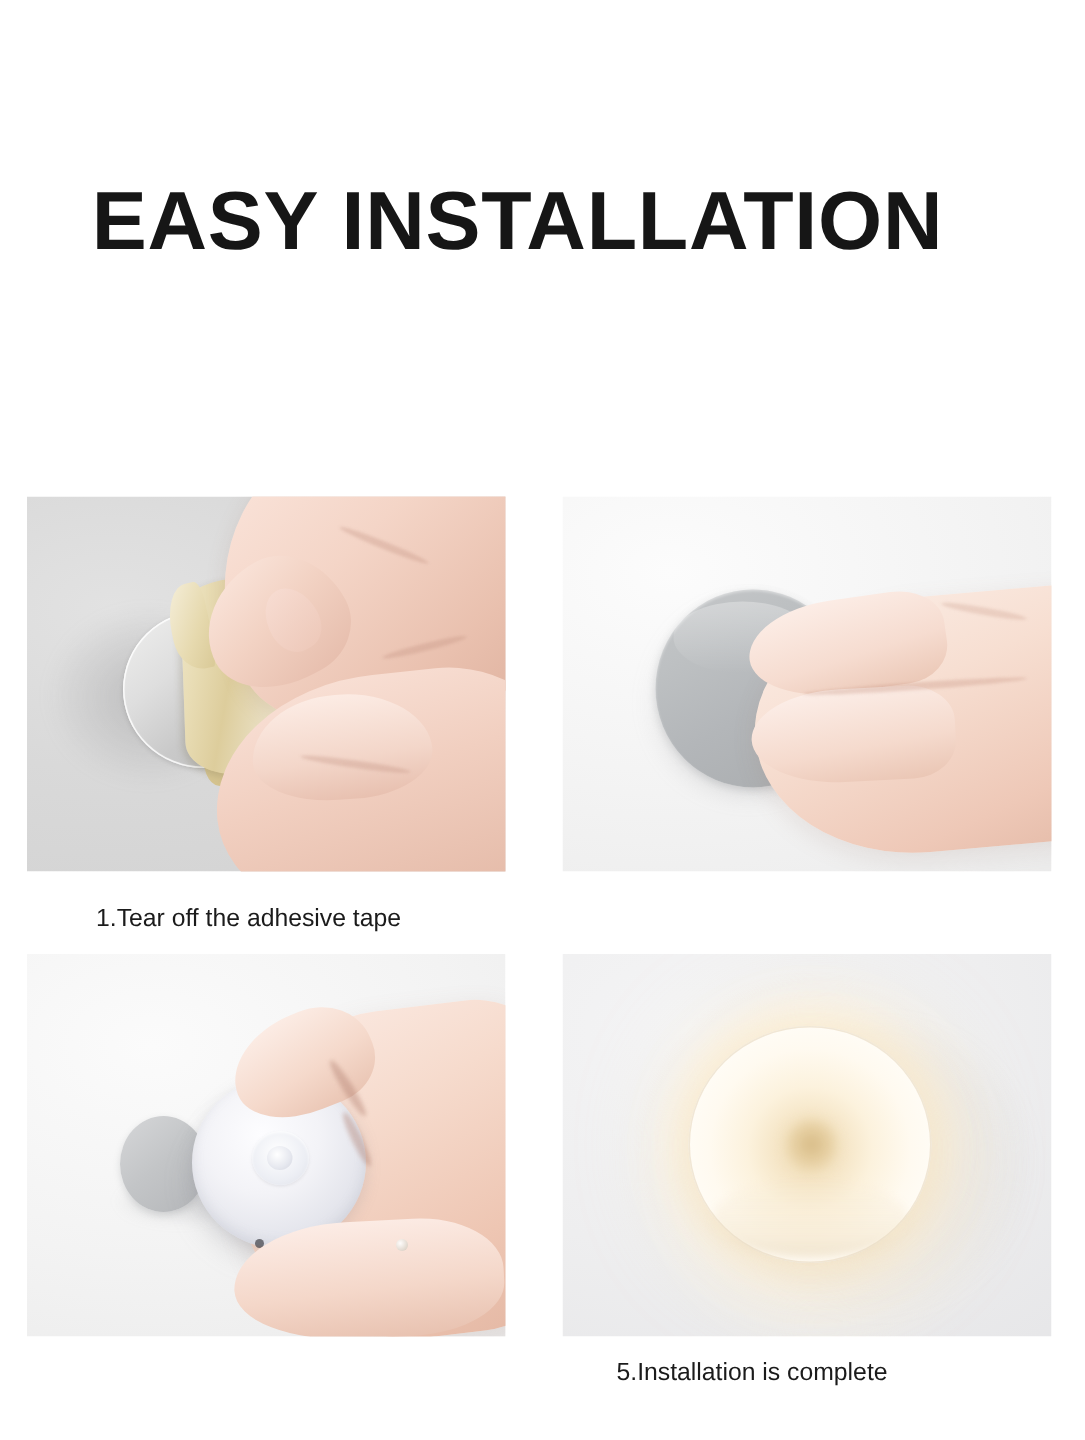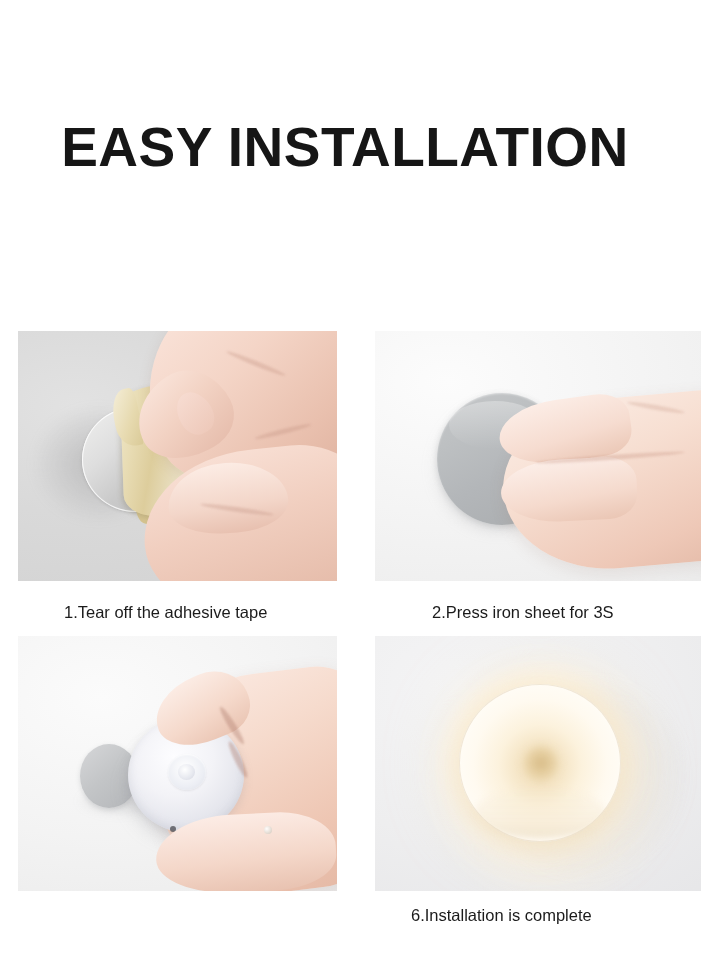--- a/index.html
+++ b/index.html
@@ -427,21 +427,20 @@
       <div class="p2-disc-shadow"></div>
       <div class="p2-disc"></div>
       <div class="p2-disc-hl"></div>
       <div class="p2-fingers"></div>
       <div class="p2-f1"></div>
       <div class="p2-f2"></div>
       <div class="p2-fgap"></div>
       <div class="p2-knuck"></div>
     </div>
   </div>
-  <div class="caption cap-2">2.Press iron sheet for 3S</div>
 
   <div class="step step-3">
     <div class="photo">
       <div class="p3-bg"></div>
       <div class="p3-disc-shadow"></div>
       <div class="p3-disc"></div>
       <div class="p3-lamp-shadow"></div>
       <div class="p3-hand"></div>
       <div class="p3-lamp"></div>
       <div class="p3-lamp-dome"></div>
@@ -459,15 +458,15 @@
     <div class="photo">
       <div class="p4-bg"></div>
       <div class="p4-wall-shadow"></div>
       <div class="p4-glow-outer"></div>
       <div class="p4-lamp"></div>
       <div class="p4-lamp-lower"></div>
       <div class="p4-lamp-rim"></div>
       <div class="p4-lamp-core"></div>
     </div>
   </div>
-  <div class="caption cap-4">6.Installation is complete</div>
+  <div class="caption cap-4">5.Installation is complete</div>
 
 </div>
 
 </body></html>

